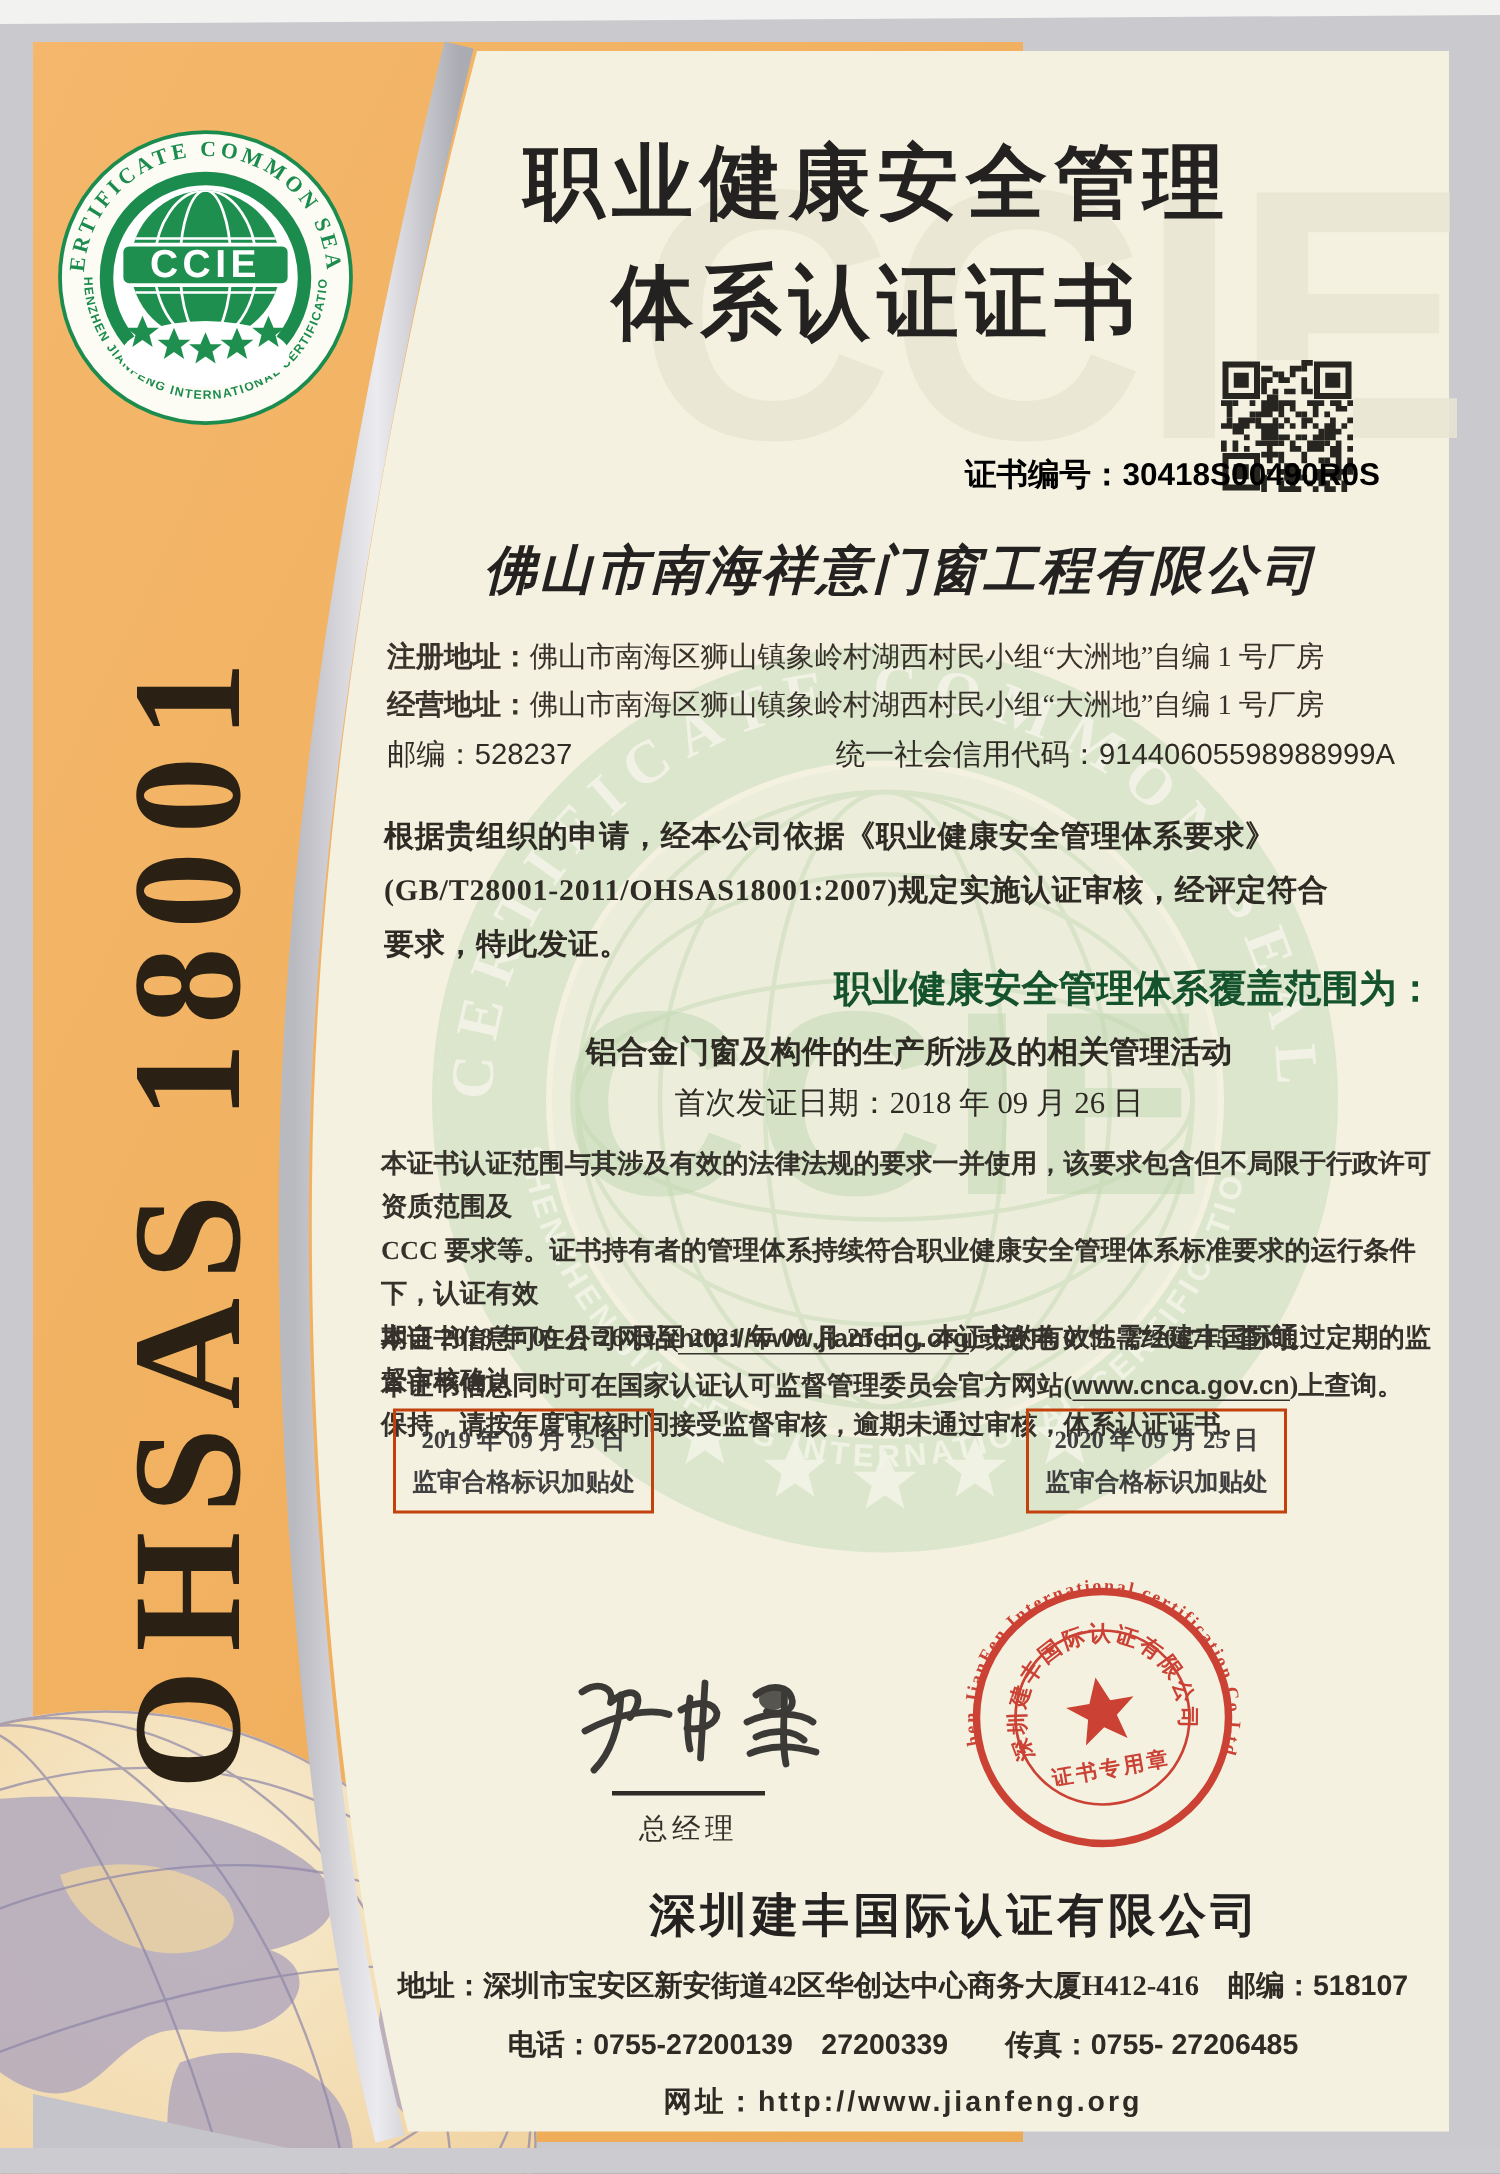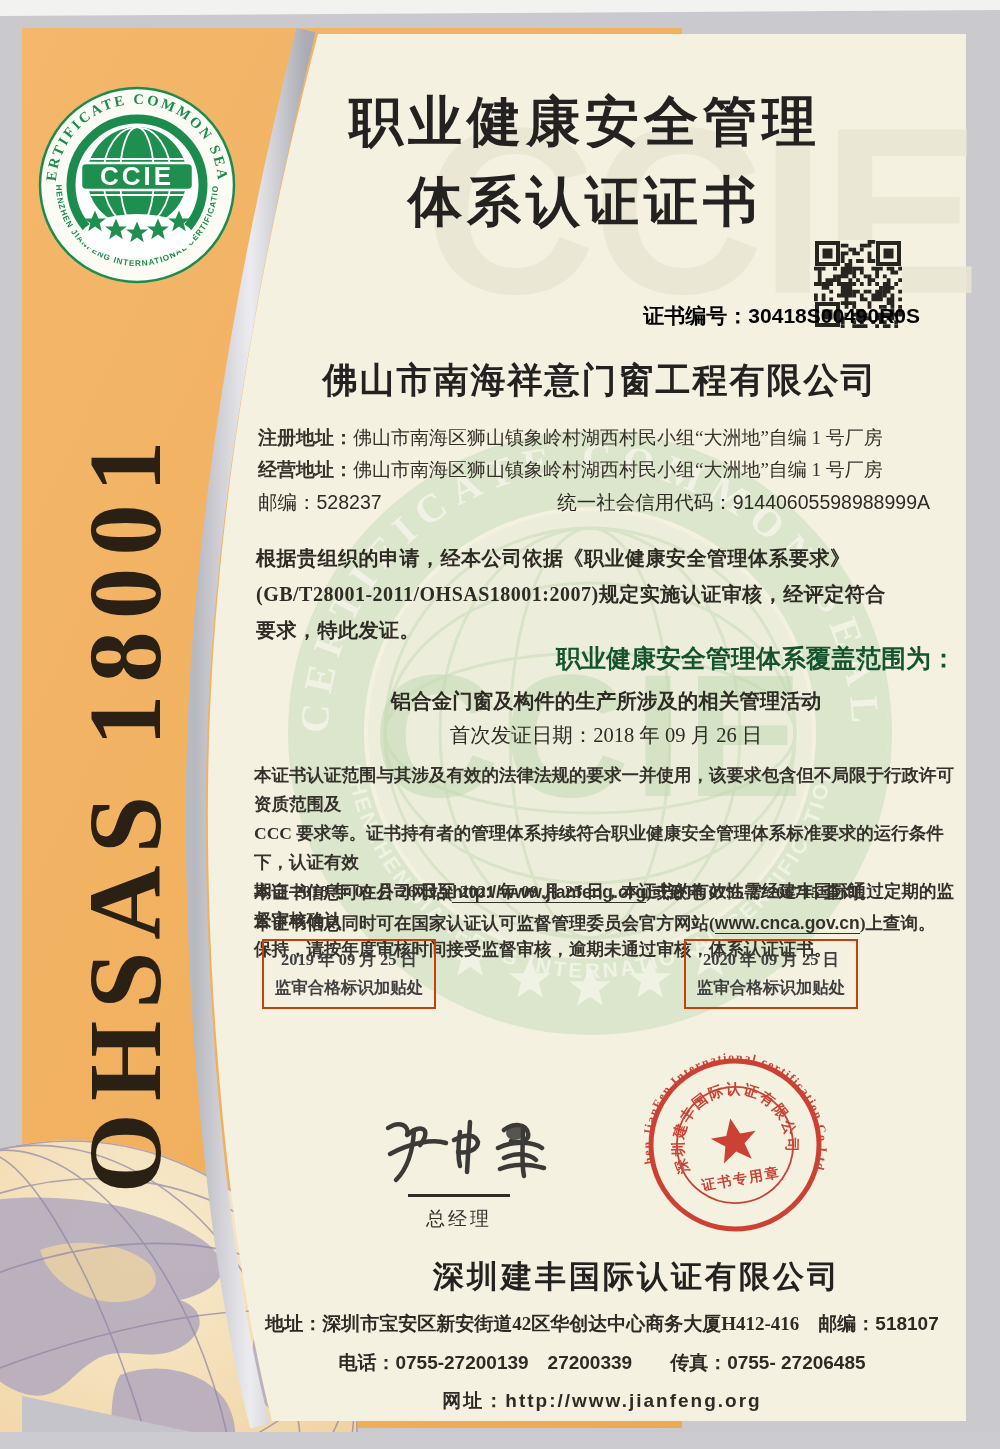--- a/index.html
+++ b/index.html
@@ -12,21 +12,21 @@
   .watermark{position:absolute;left:285px;top:428px;z-index:1;opacity:.55;}
   .vertical-std{position:absolute;left:-355px;top:706px;width:960px;height:210px;z-index:2;
         transform:rotate(-90deg);display:flex;align-items:center;justify-content:center;
         font-weight:700;font-size:103px;letter-spacing:12px;color:#2a2114;}
   .content{position:absolute;left:0;top:0;width:1000px;height:1449px;z-index:3;}
   .title{position:absolute;left:285px;width:600px;text-align:center;font-size:54px;font-weight:700;
         letter-spacing:5px;color:#242220;}
   .certno{position:absolute;left:320px;top:302px;width:600px;text-align:right;
         font-family:"Liberation Sans","DejaVu Sans",sans-serif;font-weight:700;font-size:21px;color:#000000;}
   .company{position:absolute;left:260px;top:357px;width:680px;text-align:center;
-        font-size:35px;font-weight:700;letter-spacing:2px;color:#242220;}
+        font-size:35px;font-weight:700;letter-spacing:2px;color:#242220;font-style:italic;}
   .addr-row{position:absolute;left:258px;width:700px;font-size:19px;color:#38322b;white-space:nowrap;}
   .postal-row{position:absolute;left:258px;top:489px;width:672px;display:flex;justify-content:space-between;
         font-size:19.5px;font-weight:400;color:#2f2b25;}
   .bodypara{position:absolute;left:256px;top:540px;width:706px;font-size:20px;line-height:36px;
         font-weight:600;color:#2e2a24;letter-spacing:.5px;}
   .scope-head{position:absolute;left:256px;top:642px;width:700px;text-align:right;
         font-size:25px;font-weight:700;color:#14532d;}
   .scope-txt{position:absolute;left:256px;top:687px;width:700px;text-align:center;font-size:20.5px;font-weight:600;}
   .first-issue{position:absolute;left:256px;top:721px;width:700px;text-align:center;
         font-size:20.5px;font-weight:400;}

